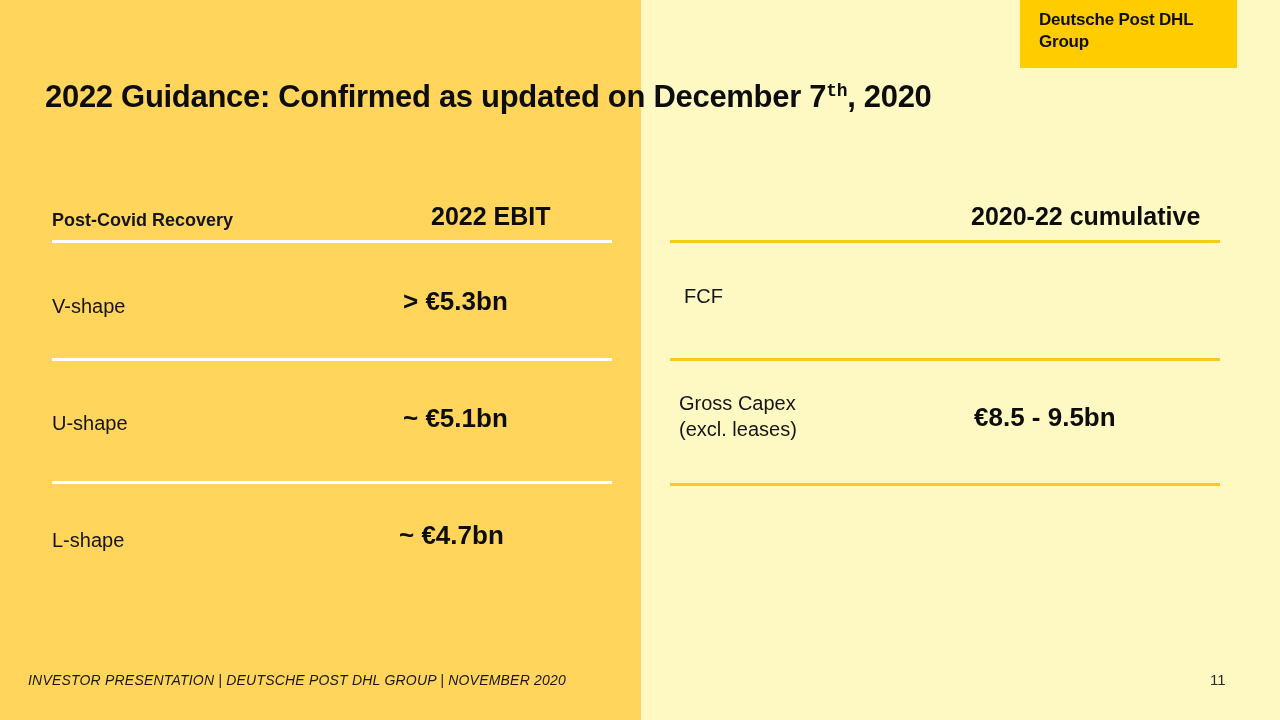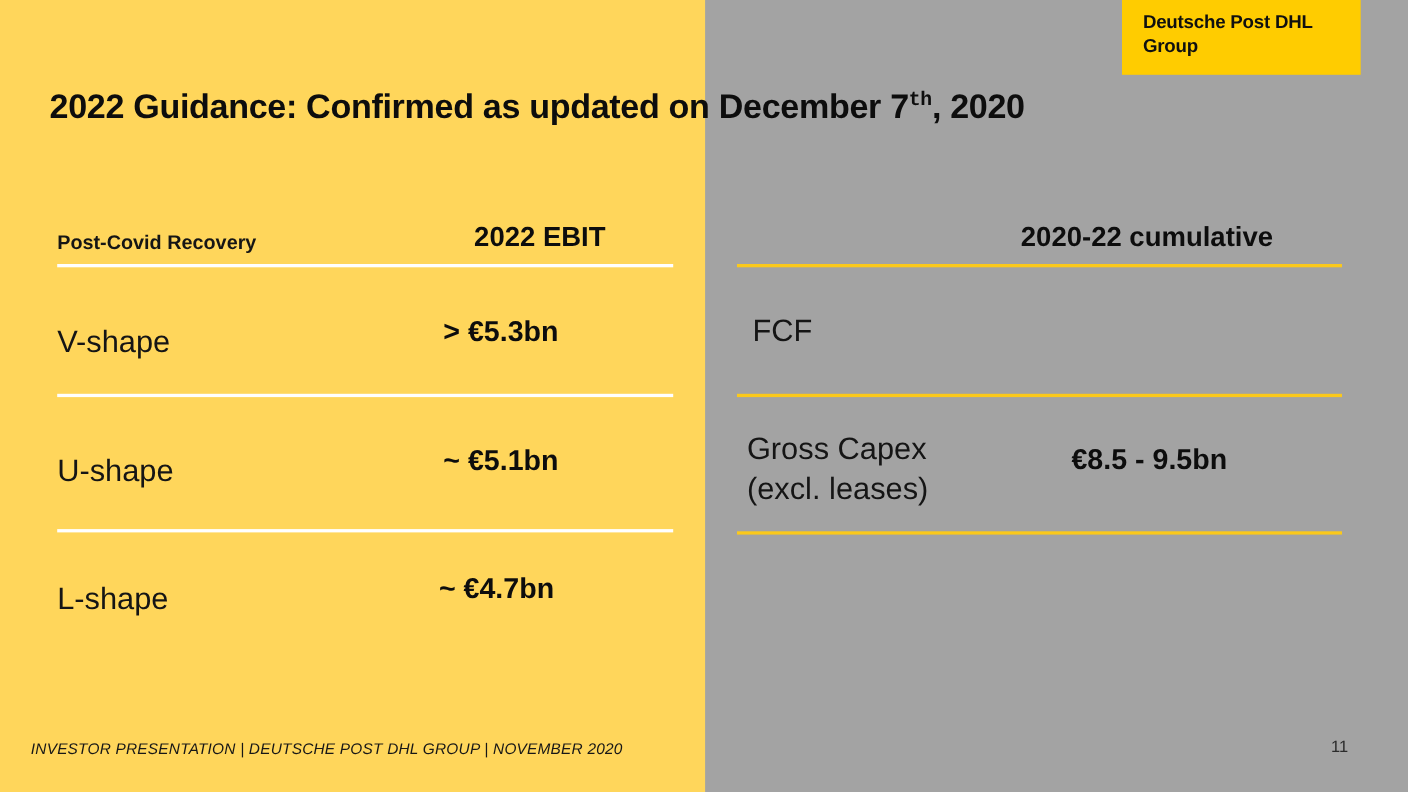--- a/index.html
+++ b/index.html
@@ -4,21 +4,21 @@
 <style>
   html, body {
     margin: 0;
     padding: 0;
     background: #ffffff;
   }
   .slide {
     position: relative;
     width: 1280px;
     height: 720px;
-    background: #a3a3a3;
+    background: #fef9c3;
     overflow: hidden;
     font-family: "Liberation Sans", sans-serif;
     color: #111111;
   }
 
   
   .yellow-panel {
     position: absolute;
     left: 0;
     top: 0;
@@ -63,21 +63,21 @@
     font-size: 0.58em;
     vertical-align: super;
     line-height: 0;
     font-family: Liberation Mono, monospace;
   }
   .col-left  { left: 52px;  width: 560px; }
 
   
   .row-label {
     position: absolute;
-    font-size: 28px;
+    font-size: 20px;
     font-weight: normal;
     color: #151515;
     line-height: 1.32;
   }
   .row-value {
     position: absolute;
     font-size: 26px;
     font-weight: bold;
     color: #0d0d0d;
     white-space: nowrap;
@@ -144,21 +144,21 @@
   <div class="row-value" style="left:403px; top:286px;">&gt; €5.3bn</div>
   <div class="divider divider-white" style="left:52px; top:358px; width:560px;"></div>
 
   <div class="row-label col-left" style="top:410px;">U-shape</div>
   <div class="row-value" style="left:403px; top:403px;">~ €5.1bn</div>
   <div class="divider divider-white" style="left:52px; top:481px; width:560px;"></div>
 
   <div class="row-label col-left" style="top:527px;">L-shape</div>
   <div class="row-value" style="left:399px; top:520px;">~ €4.7bn</div>
 
-  <div class="hdr-value" style="left:928px; top:202px;text-align:center;">2020-22 cumulative</div>
+  <div class="hdr-value" style="left:971px; top:202px;text-align:center;">2020-22 cumulative</div>
   <div class="divider divider-yellow" style="left:670px; top:240px; width:550px;"></div>
 
   <div class="row-label" style="left:684px; top:283px;">FCF</div>
   <div class="divider divider-yellow" style="left:670px; top:358px; width:550px;"></div>
 
   <div class="row-label" style="left:679px; top:390px;">
     <div>Gross Capex</div>
     <div>(excl. leases)</div>
   </div>
   <div class="row-value" style="left:974px; top:402px;">€8.5 - 9.5bn</div>

